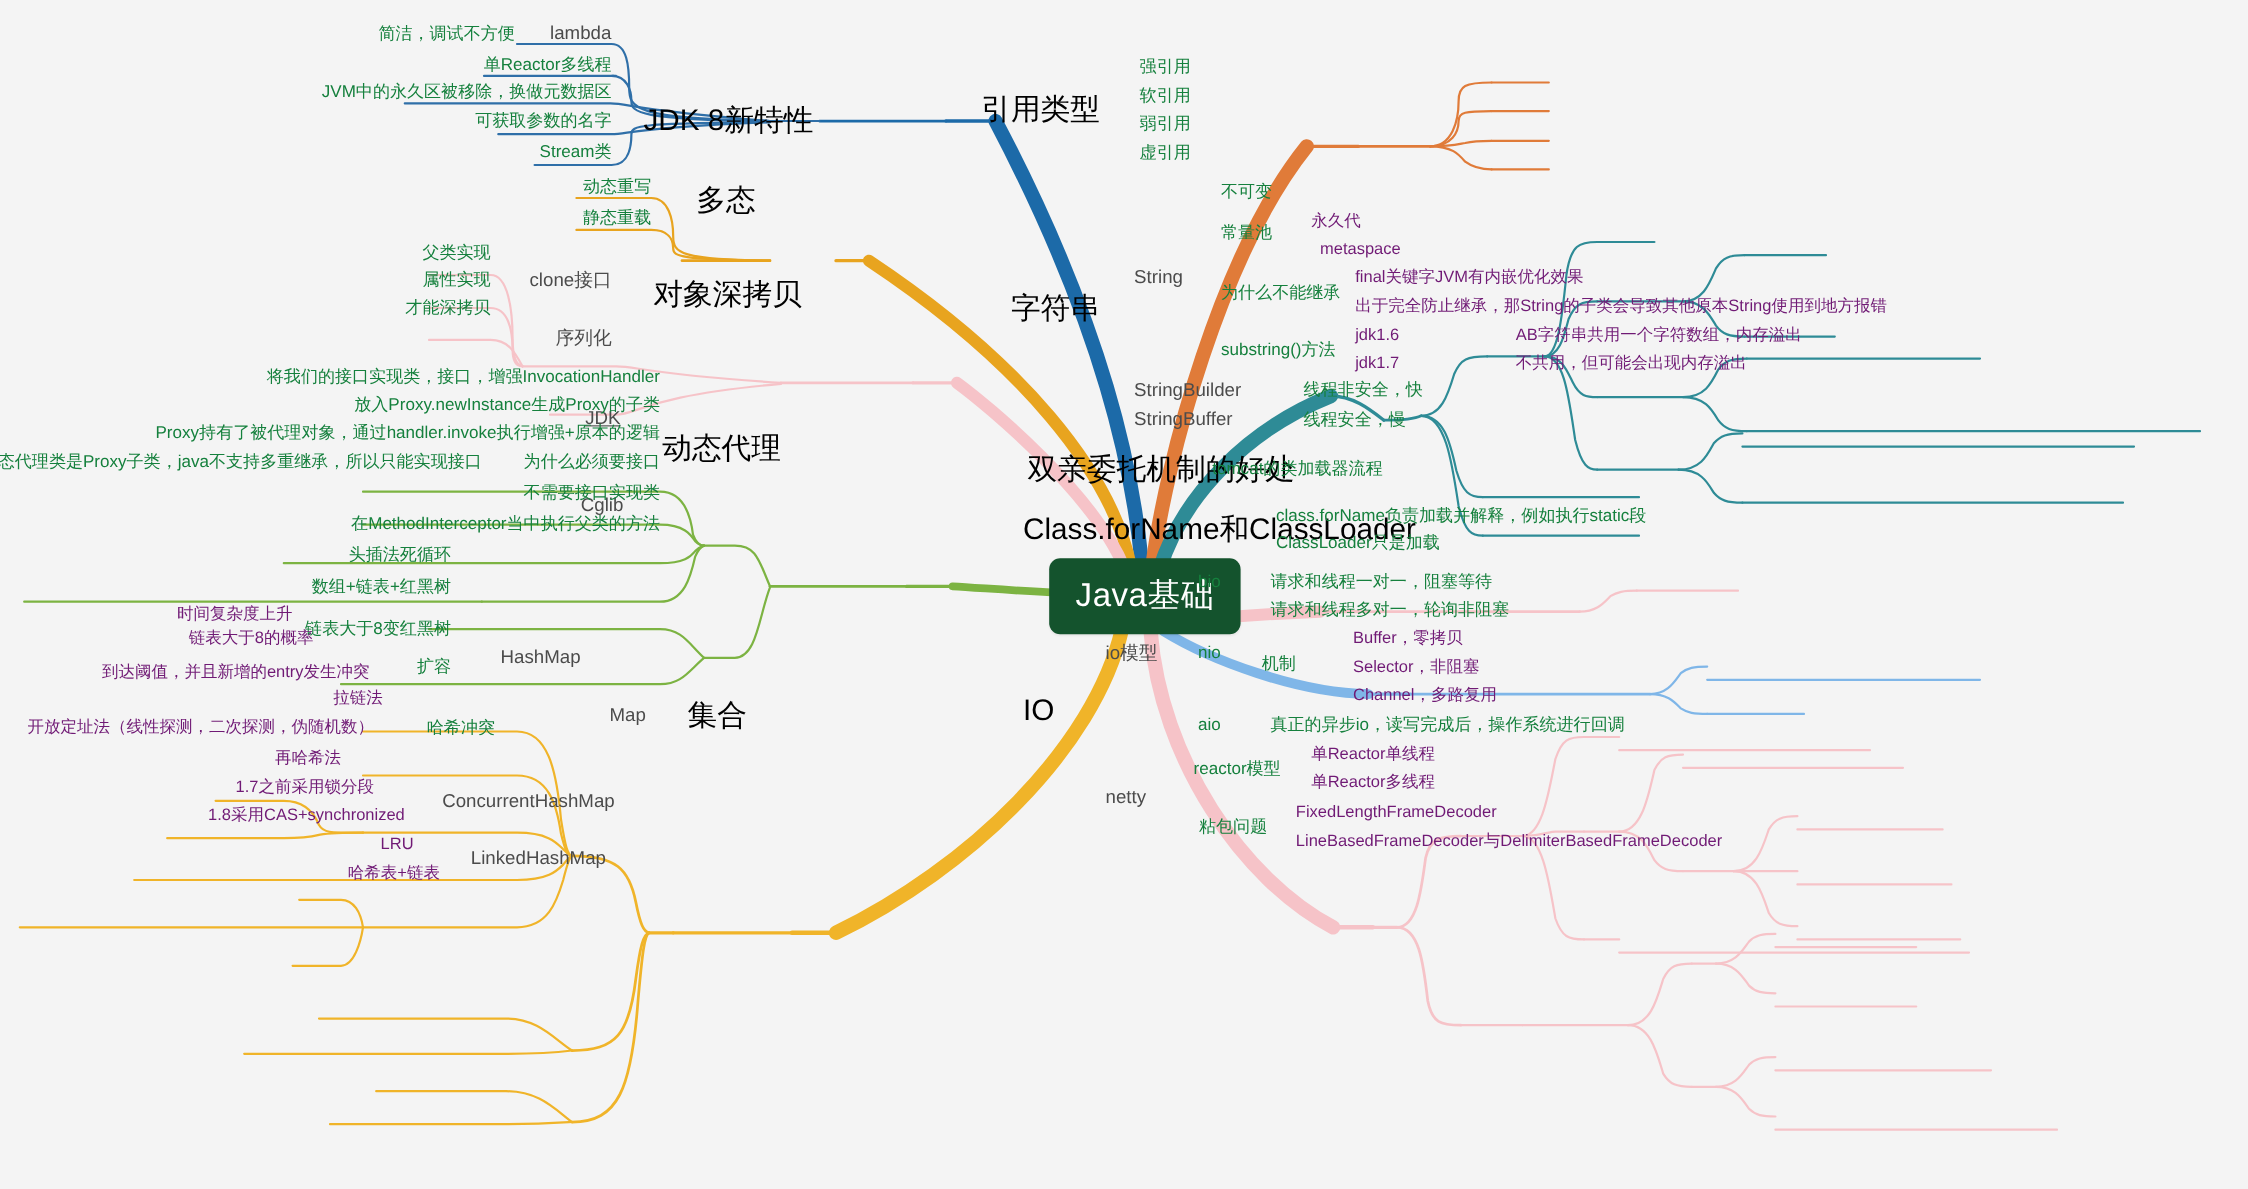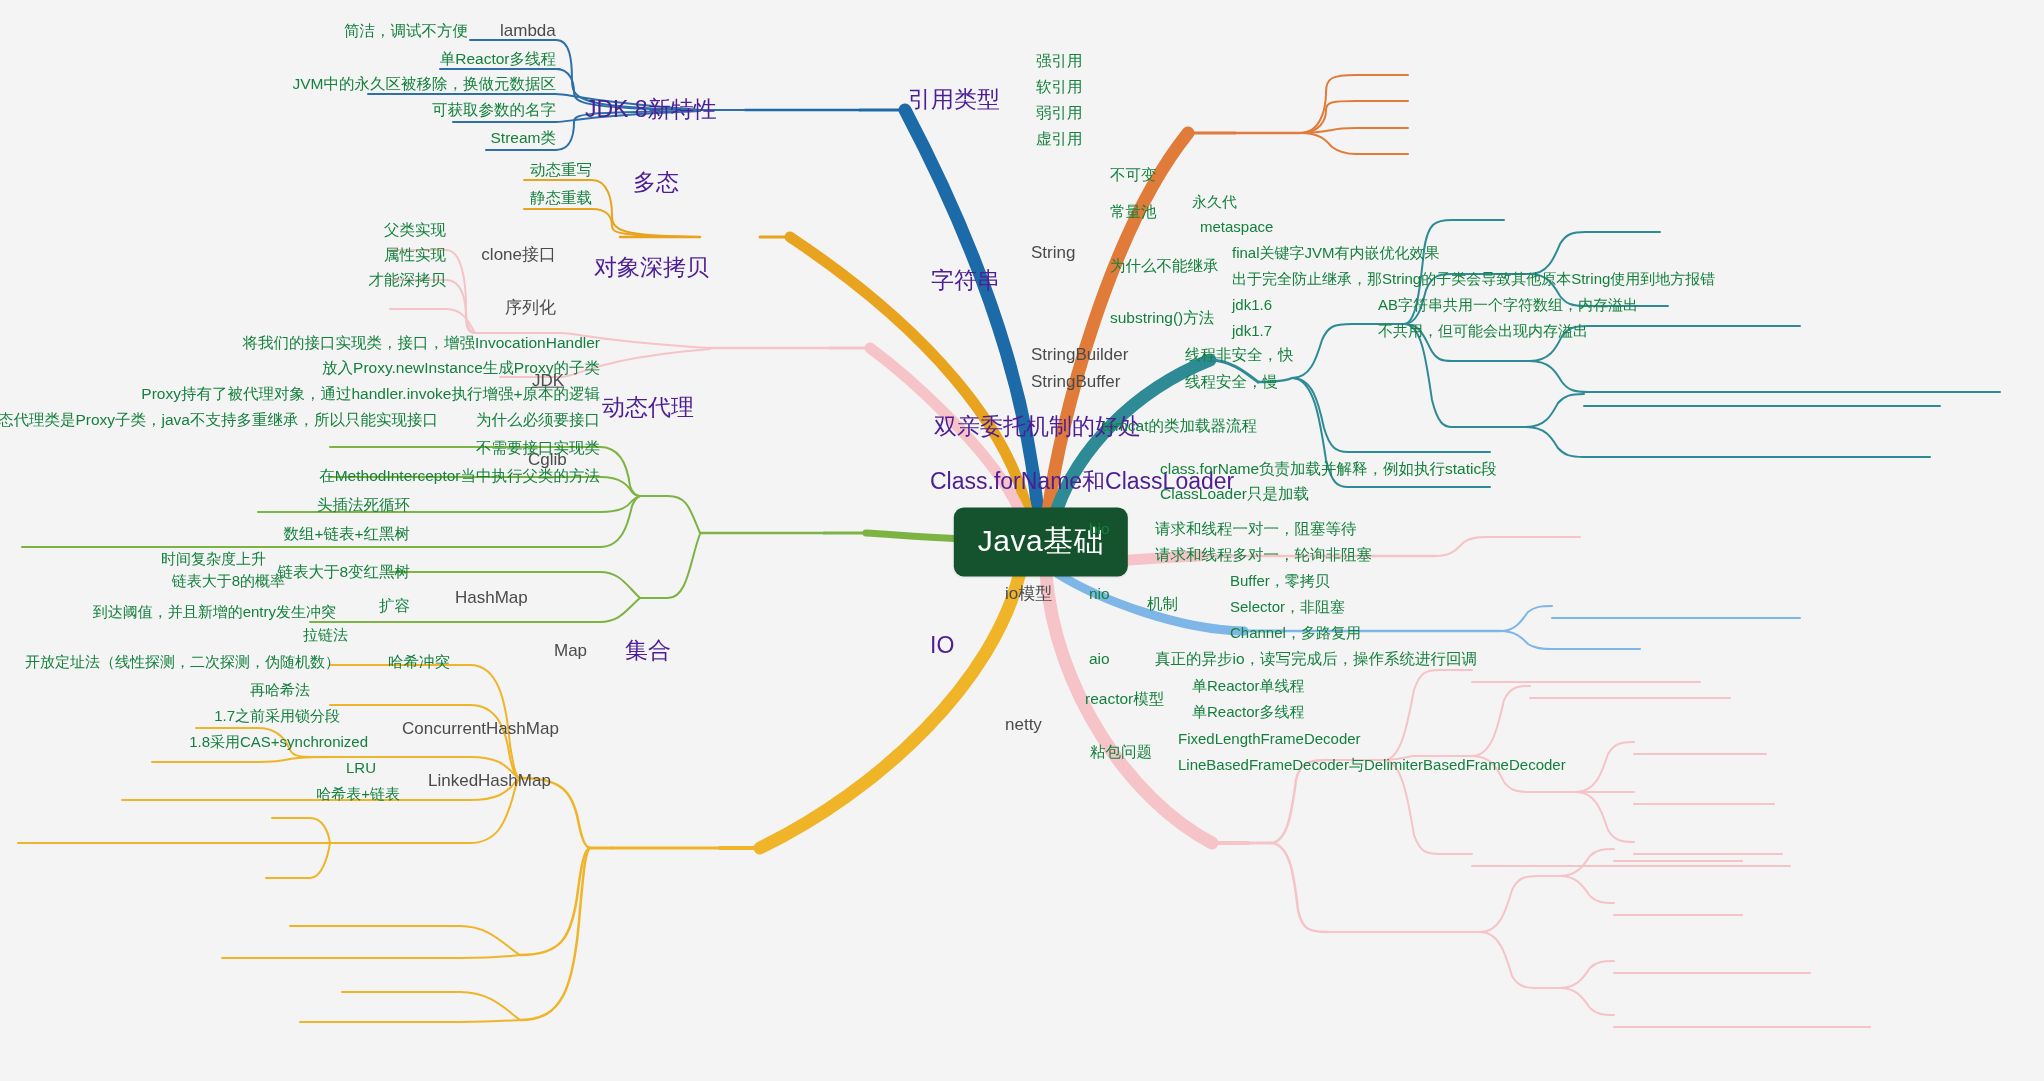--- a/index.html
+++ b/index.html
@@ -23,24 +23,24 @@
     pointer-events: none;
   }
   .node {
     position: absolute;
     color: #4a4a4a;
     white-space: nowrap;
     line-height: 1.1;
     transform: translateY(-50%);
   }
   
-  .lvl1 { font-size: 23px; color: #4c1d95; }
+  .lvl1 { font-size: 27px; color: #000000; }
   .lvl2 { font-size: 17px; color: #4b4b4b; }
   .lvl3 { font-size: 15.5px; color: #15803d; }
-  .lvl4 { font-size: 15px; color: #15803d; }
+  .lvl4 { font-size: 15px; color: #701a75; }
 
   .root {
     position: absolute;
     background: #14532d;
     color: #ffffff;
     font-size: 30px;
     border-radius: 10px;
     padding: 13px 24px 15px 24px;
     transform: translate(-50%, -50%);
     letter-spacing: 0.5px;

